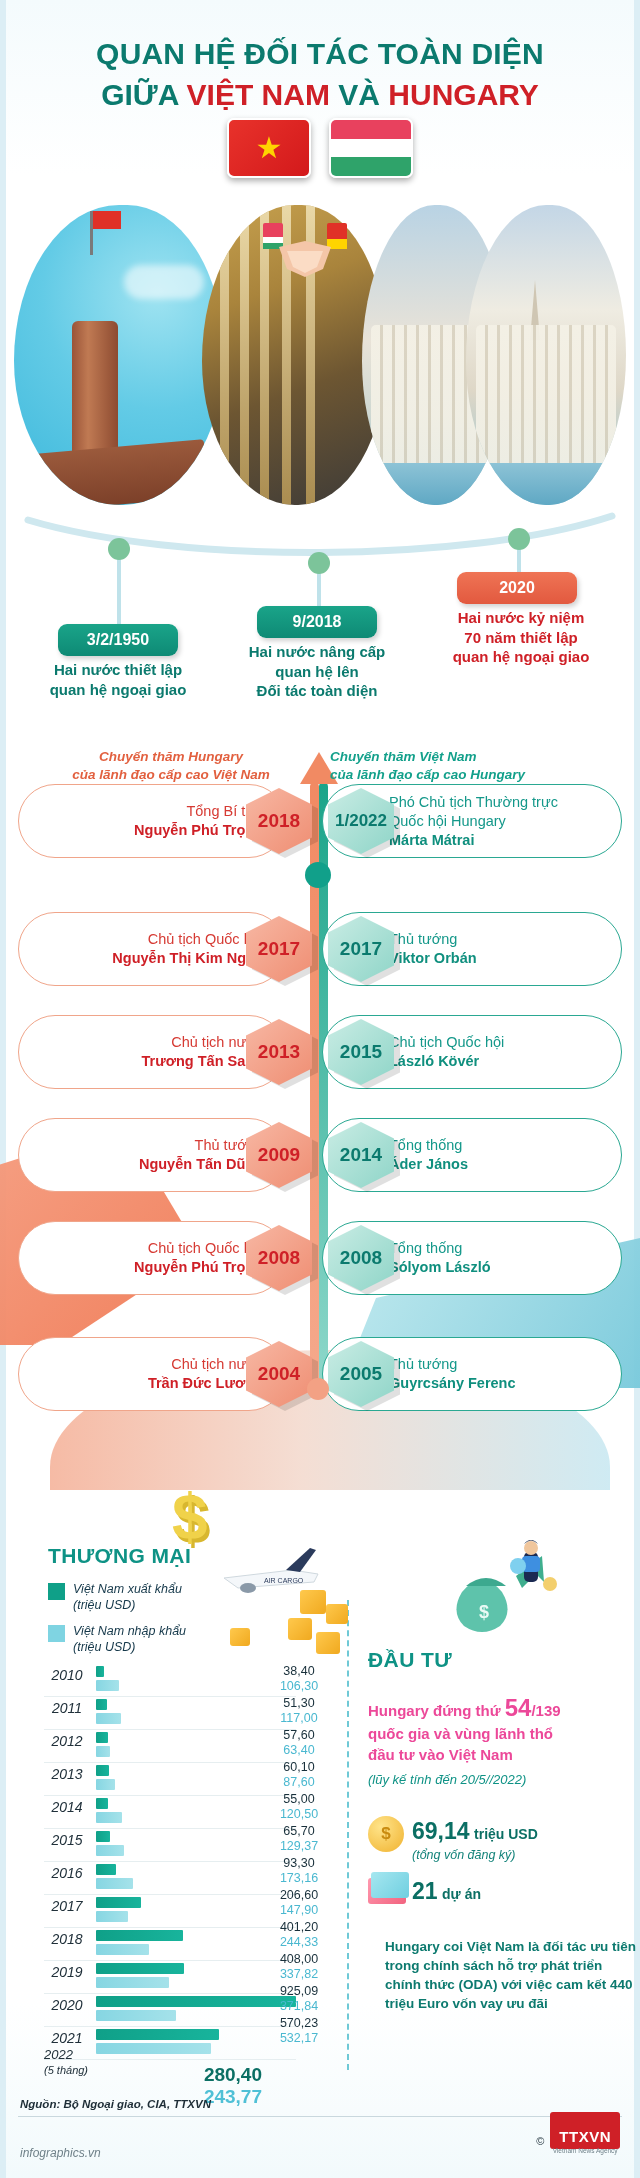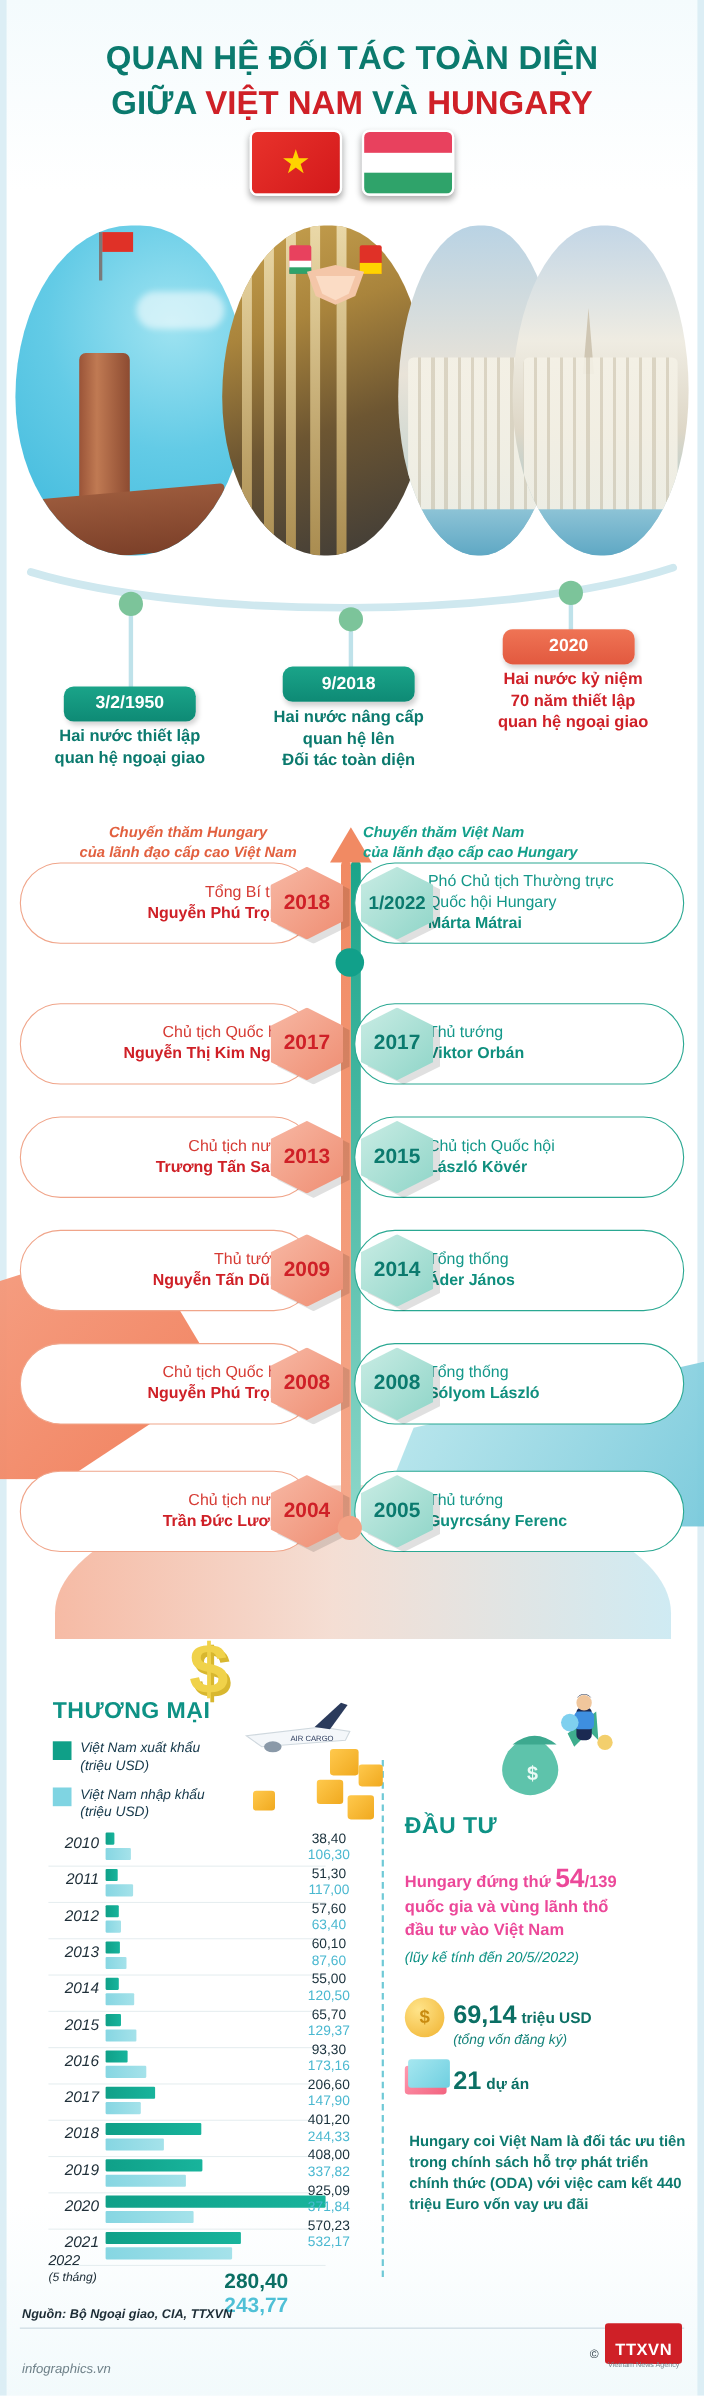--- a/index.html
+++ b/index.html
@@ -138,21 +138,21 @@
   .sw-light{background:#7fd4e2;}
   .lgtxt{font-style:italic;font-size:12.5px;line-height:1.25;color:#15384a;}
 
   .dollar{position:absolute;left:172px;top:1480px;font-size:64px;font-weight:bold;color:#f0d24a;z-index:7;
      text-shadow:3px 4px 0 #d8b72f;}
   .plane{position:absolute;left:214px;top:1544px;width:110px;height:52px;z-index:8;}
   .box{position:absolute;background:linear-gradient(135deg,#ffc94d,#f0a91f);border-radius:3px;z-index:7;}
 
   .chart{position:absolute;left:44px;top:1664px;width:252px;z-index:9;}
   .crow{position:relative;height:32px;border-bottom:1px solid #e6eef0;}
-  .cyear{position:absolute;left:0;top:3px;width:46px;text-align:right;font-style:italic;font-size:14px;color:#20303a;}
+  .cyear{position:absolute;left:0;top:3px;width:46px;text-align:center;font-style:italic;font-size:14px;color:#20303a;}
   .bar{position:absolute;left:52px;height:11px;border-radius:1px;}
   .bar-e{top:2px;background:linear-gradient(90deg,#0fa088,#18b49c);}
   .bar-i{top:16px;background:linear-gradient(90deg,#86d6e2,#a5e2ea);}
   .vals{position:absolute;left:258px;top:1664px;width:82px;text-align:center;z-index:9;}
   .vrow2{height:32px;}
   .v-e{font-size:12.5px;color:#19303b;line-height:15px;}
   .v-i{font-size:12.5px;color:#4ab8d0;line-height:15px;}
   .last-year{position:absolute;left:44px;top:2048px;z-index:9;font-style:italic;font-size:13px;color:#20303a;line-height:1.15;}
   .last-vals{position:absolute;left:150px;top:2040px;z-index:9;text-align:right;width:112px;}
   .lv1{font-size:19px;font-weight:bold;color:#0b6f64;margin-top:24px;}
@@ -173,21 +173,21 @@
   .ifnum{font-size:23px;font-weight:bold;color:#0b6f64;}
   .ifunit{font-size:14px;font-weight:bold;color:#0b6f64;}
   .ifsub{font-style:italic;font-size:12.5px;color:#14837a;}
   .coin{position:absolute;left:368px;top:1816px;width:36px;height:36px;border-radius:50%;
      background:radial-gradient(circle at 35% 30%,#ffe48a,#f0b22f);z-index:9;
      display:flex;align-items:center;justify-content:center;color:#c98b10;font-weight:bold;font-size:17px;}
   .card{position:absolute;left:368px;top:1878px;width:38px;height:26px;border-radius:3px;z-index:9;
      background:linear-gradient(135deg,#ff9ab0,#f2637f);}
   .card:after{content:"";position:absolute;left:3px;top:-6px;width:38px;height:26px;border-radius:3px;
      background:linear-gradient(135deg,#a6e7f0,#6fcfe0);z-index:-1;}
-  .inv-tail{position:absolute;left:372px;top:1938px;width:252px;z-index:9;
+  .inv-tail{position:absolute;left:385px;top:1938px;width:252px;z-index:9;
      font-size:13.5px;font-weight:bold;color:#0d7a6f;line-height:1.4;}
   .bagfig{position:absolute;left:432px;top:1536px;width:130px;height:110px;z-index:8;}
 
   
   .src{position:absolute;left:20px;top:2098px;font-size:11.5px;font-weight:bold;font-style:italic;color:#1d2d36;z-index:9;}
   .hr{position:absolute;left:18px;top:2116px;width:604px;height:1px;background:#c9d8de;z-index:9;}
   .site{position:absolute;left:20px;top:2146px;font-size:12px;font-style:italic;color:#6f8189;z-index:9;}
   .ttx{position:absolute;right:20px;top:2128px;z-index:9;display:flex;align-items:center;gap:6px;}
   .ttx-c{font-size:11px;color:#2a3a44;}
   .ttx-badge{background:#cf2027;color:#fff;font-weight:bold;font-size:15px;padding:16px 9px 4px;border-radius:3px;letter-spacing:.5px;}

